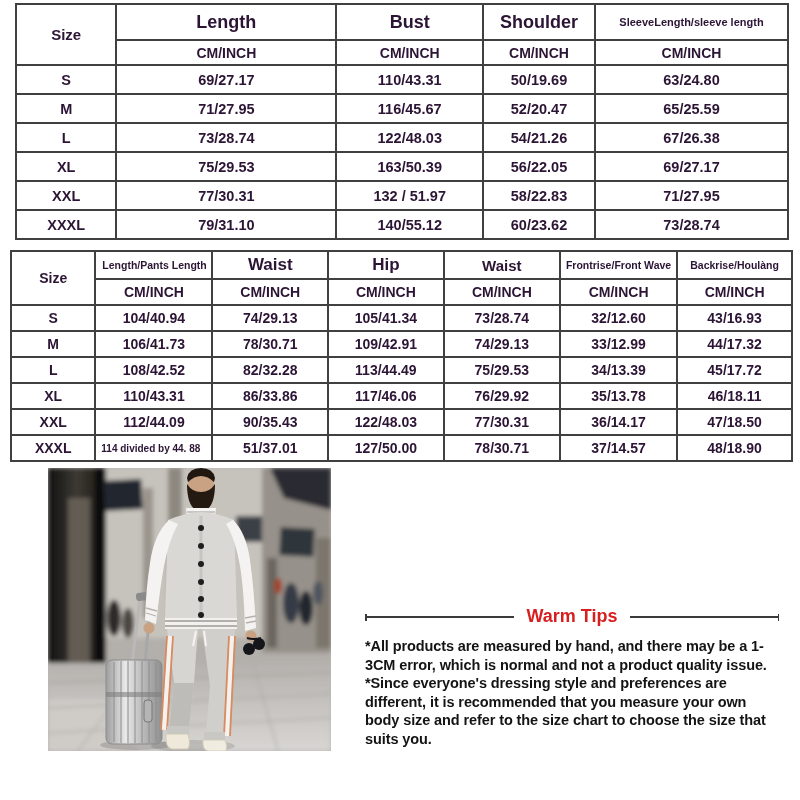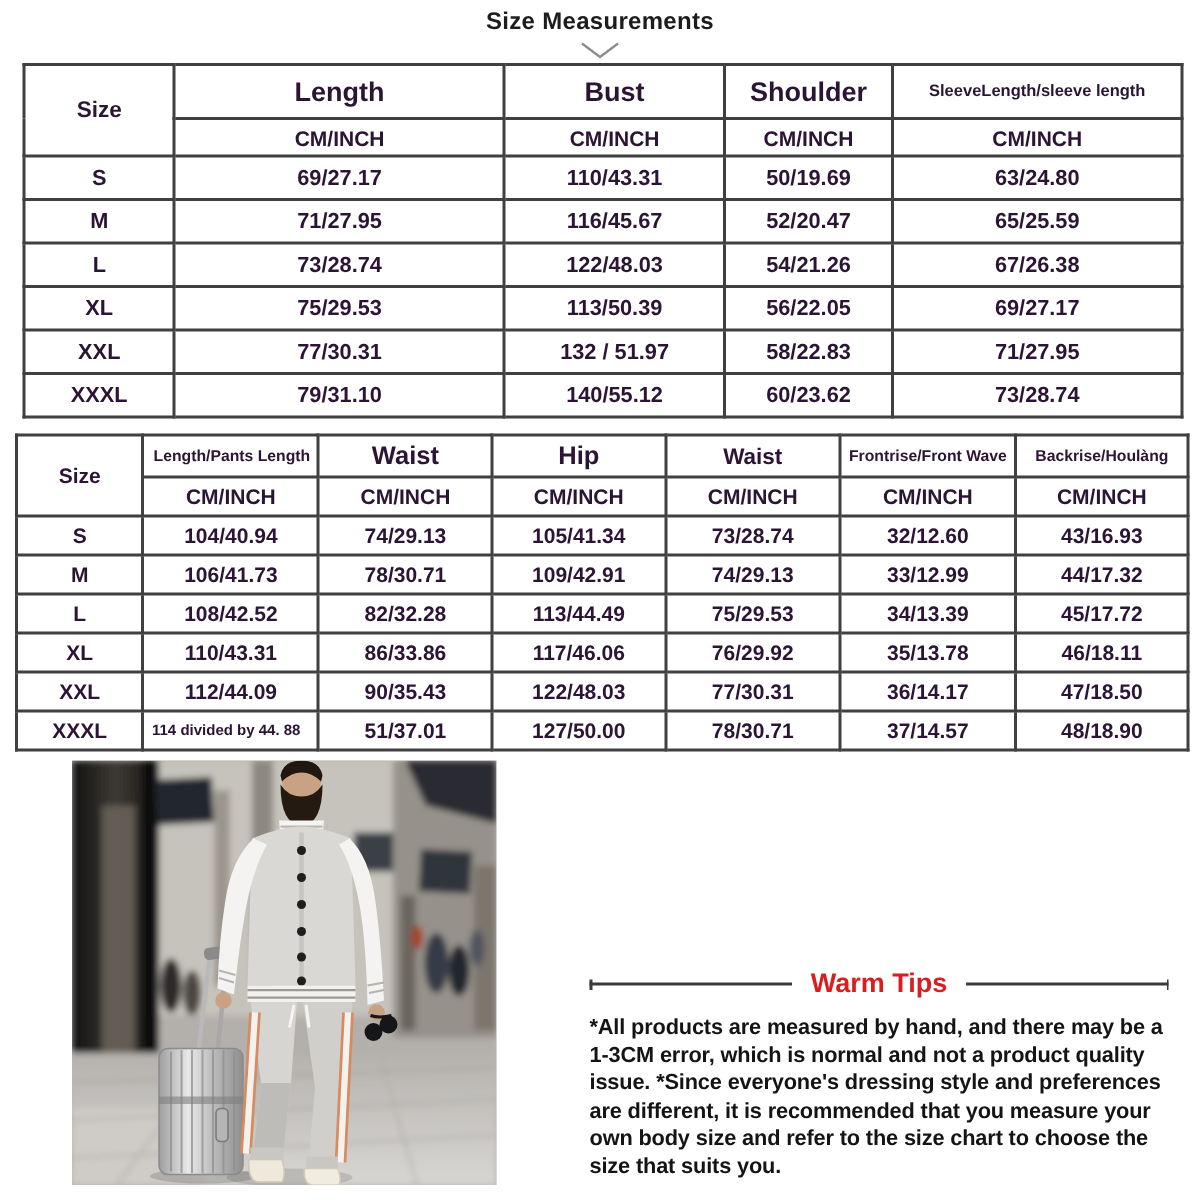--- a/index.html
+++ b/index.html
@@ -44,21 +44,21 @@
   #table2 .h-lg  { font-size: 17px; height: 26px; }
   #table2 .h-md  { font-size: 15px; }
   #table2 .h-sm  { font-size: 10.5px; }
   #table2 .h-left { font-size: 10.5px; text-align: left; padding-left: 6px; line-height: 1.15; }
   #table2 .size-h { font-size: 14px; }
   #table2 .unit  { font-size: 14px; height: 24px; }
   #table2 td { height: 24px; font-size: 14px; }
   td.small { font-size: 10px !important; text-align: left; padding-left: 5px; line-height: 1.1; margin-top: 25px; }
 
   
-  .bottom { display: flex; margin: 6px 21px 0 48px; gap: 28px; }
+  .bottom { display: flex; margin: 6px 21px 0 48px; }
   .photo-box {
     width: 283px; height: 283px; flex: 0 0 283px;
     overflow: hidden; background: #b9b6b3;
   }
   .tips-col { margin-left: 34px; width: 430px; padding-top: 138px; }
   .tips-head { display: flex; align-items: center; }
   .tips-line { flex: 1; border-top: 2px solid #3a3a3a; height: 0; position: relative; }
   .tips-line::after {
     content: ""; position: absolute; top: -4px; width: 1.5px; height: 7px; background: #3a3a3a;
   }
@@ -73,26 +73,20 @@
     font-size: 14.5px; font-weight: bold; color: #141414;
     line-height: 1.28; text-align: left;
     letter-spacing: -0.1px;
   }
 </style>
 </head>
 <body>
 
 <div class="page">
 
-  <div class="title-wrap">
-    <span class="page-title">Size Measurements</span>
-    <svg class="chevron" width="26" height="11" viewBox="0 0 26 11">
-      <polyline points="1,1 13,10 25,1" fill="none" stroke="#8d8d8d" stroke-width="1.6"></polyline>
-    </svg>
-  </div>
 
   <div class="tbl-wrap1">
     <table id="table1">
       <colgroup>
         <col style="width:13%">
           <col style="width:28.5%">
           <col style="width:19%">
           <col style="width:14.5%">
           <col style="width:25%">
       </colgroup>
@@ -129,21 +123,21 @@
           <tr>
             <td>L</td>
             <td>73/28.74</td>
             <td>122/48.03</td>
             <td>54/21.26</td>
             <td>67/26.38</td>
           </tr>
           <tr>
             <td>XL</td>
             <td>75/29.53</td>
-            <td>113/50.39</td>
+            <td>163/50.39</td>
             <td>56/22.05</td>
             <td>69/27.17</td>
           </tr>
           <tr>
             <td>XXL</td>
             <td>77/30.31</td>
             <td>132 / 51.97</td>
             <td>58/22.83</td>
             <td>71/27.95</td>
           </tr>

